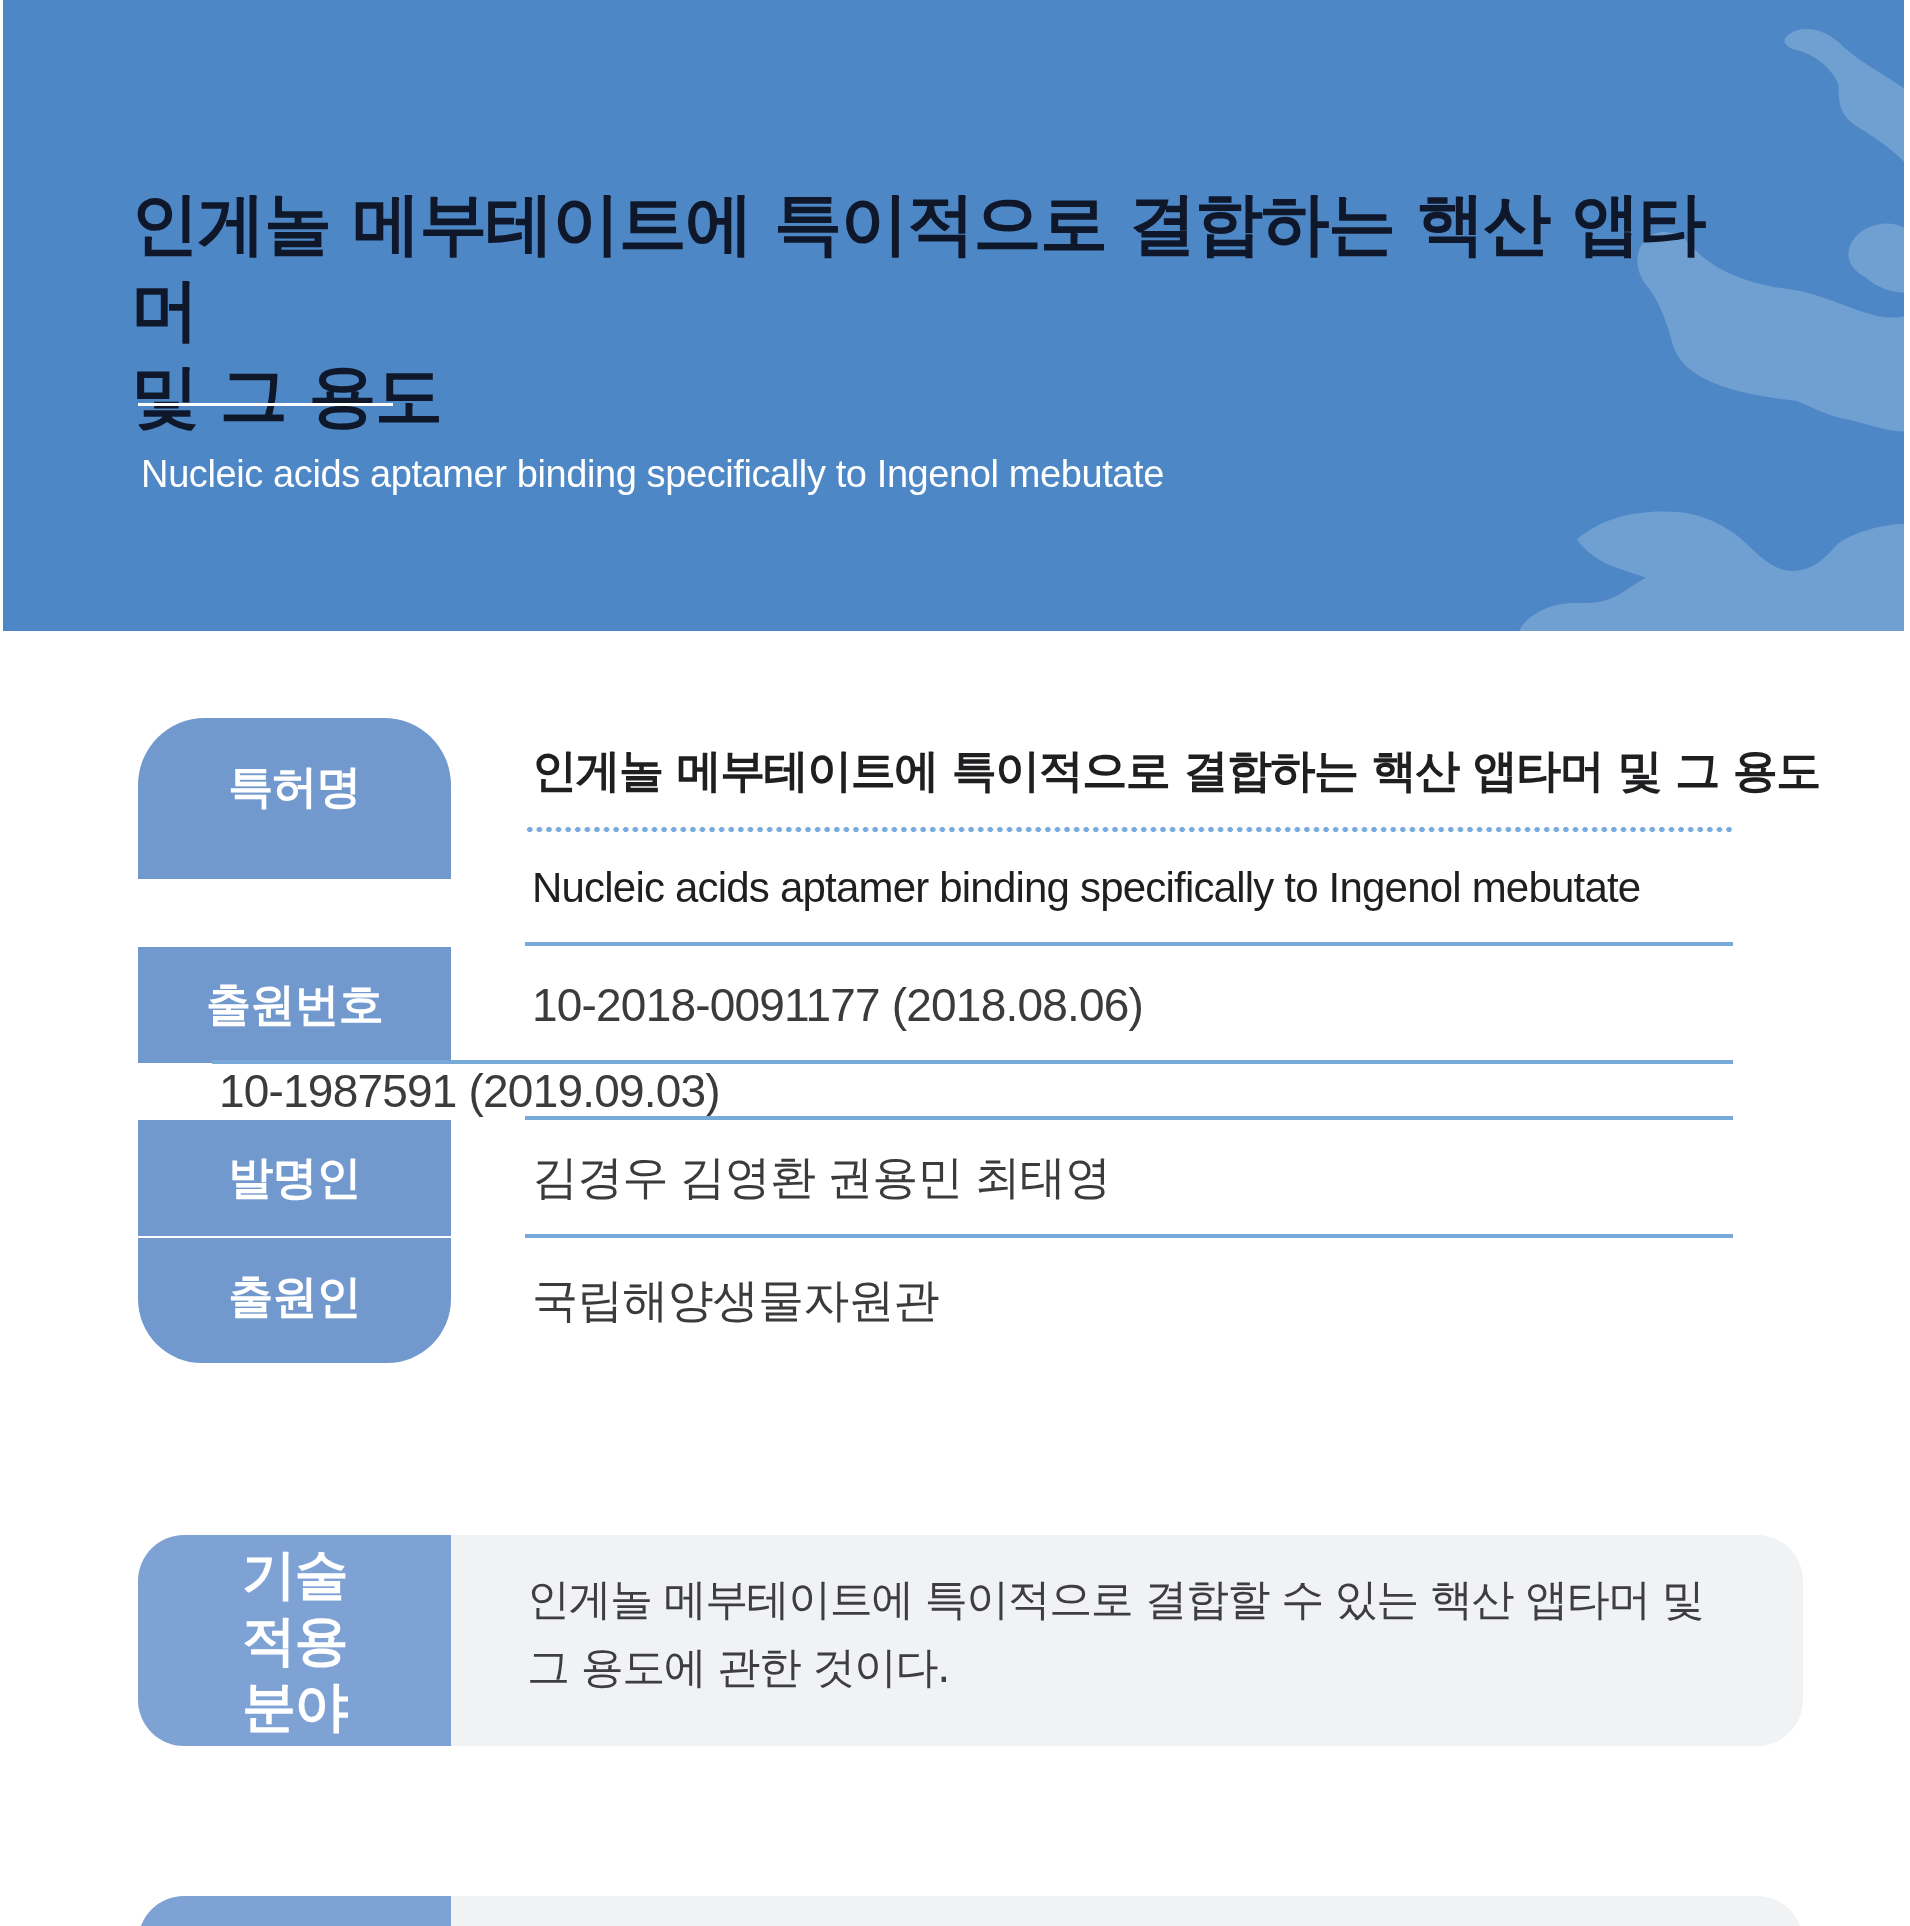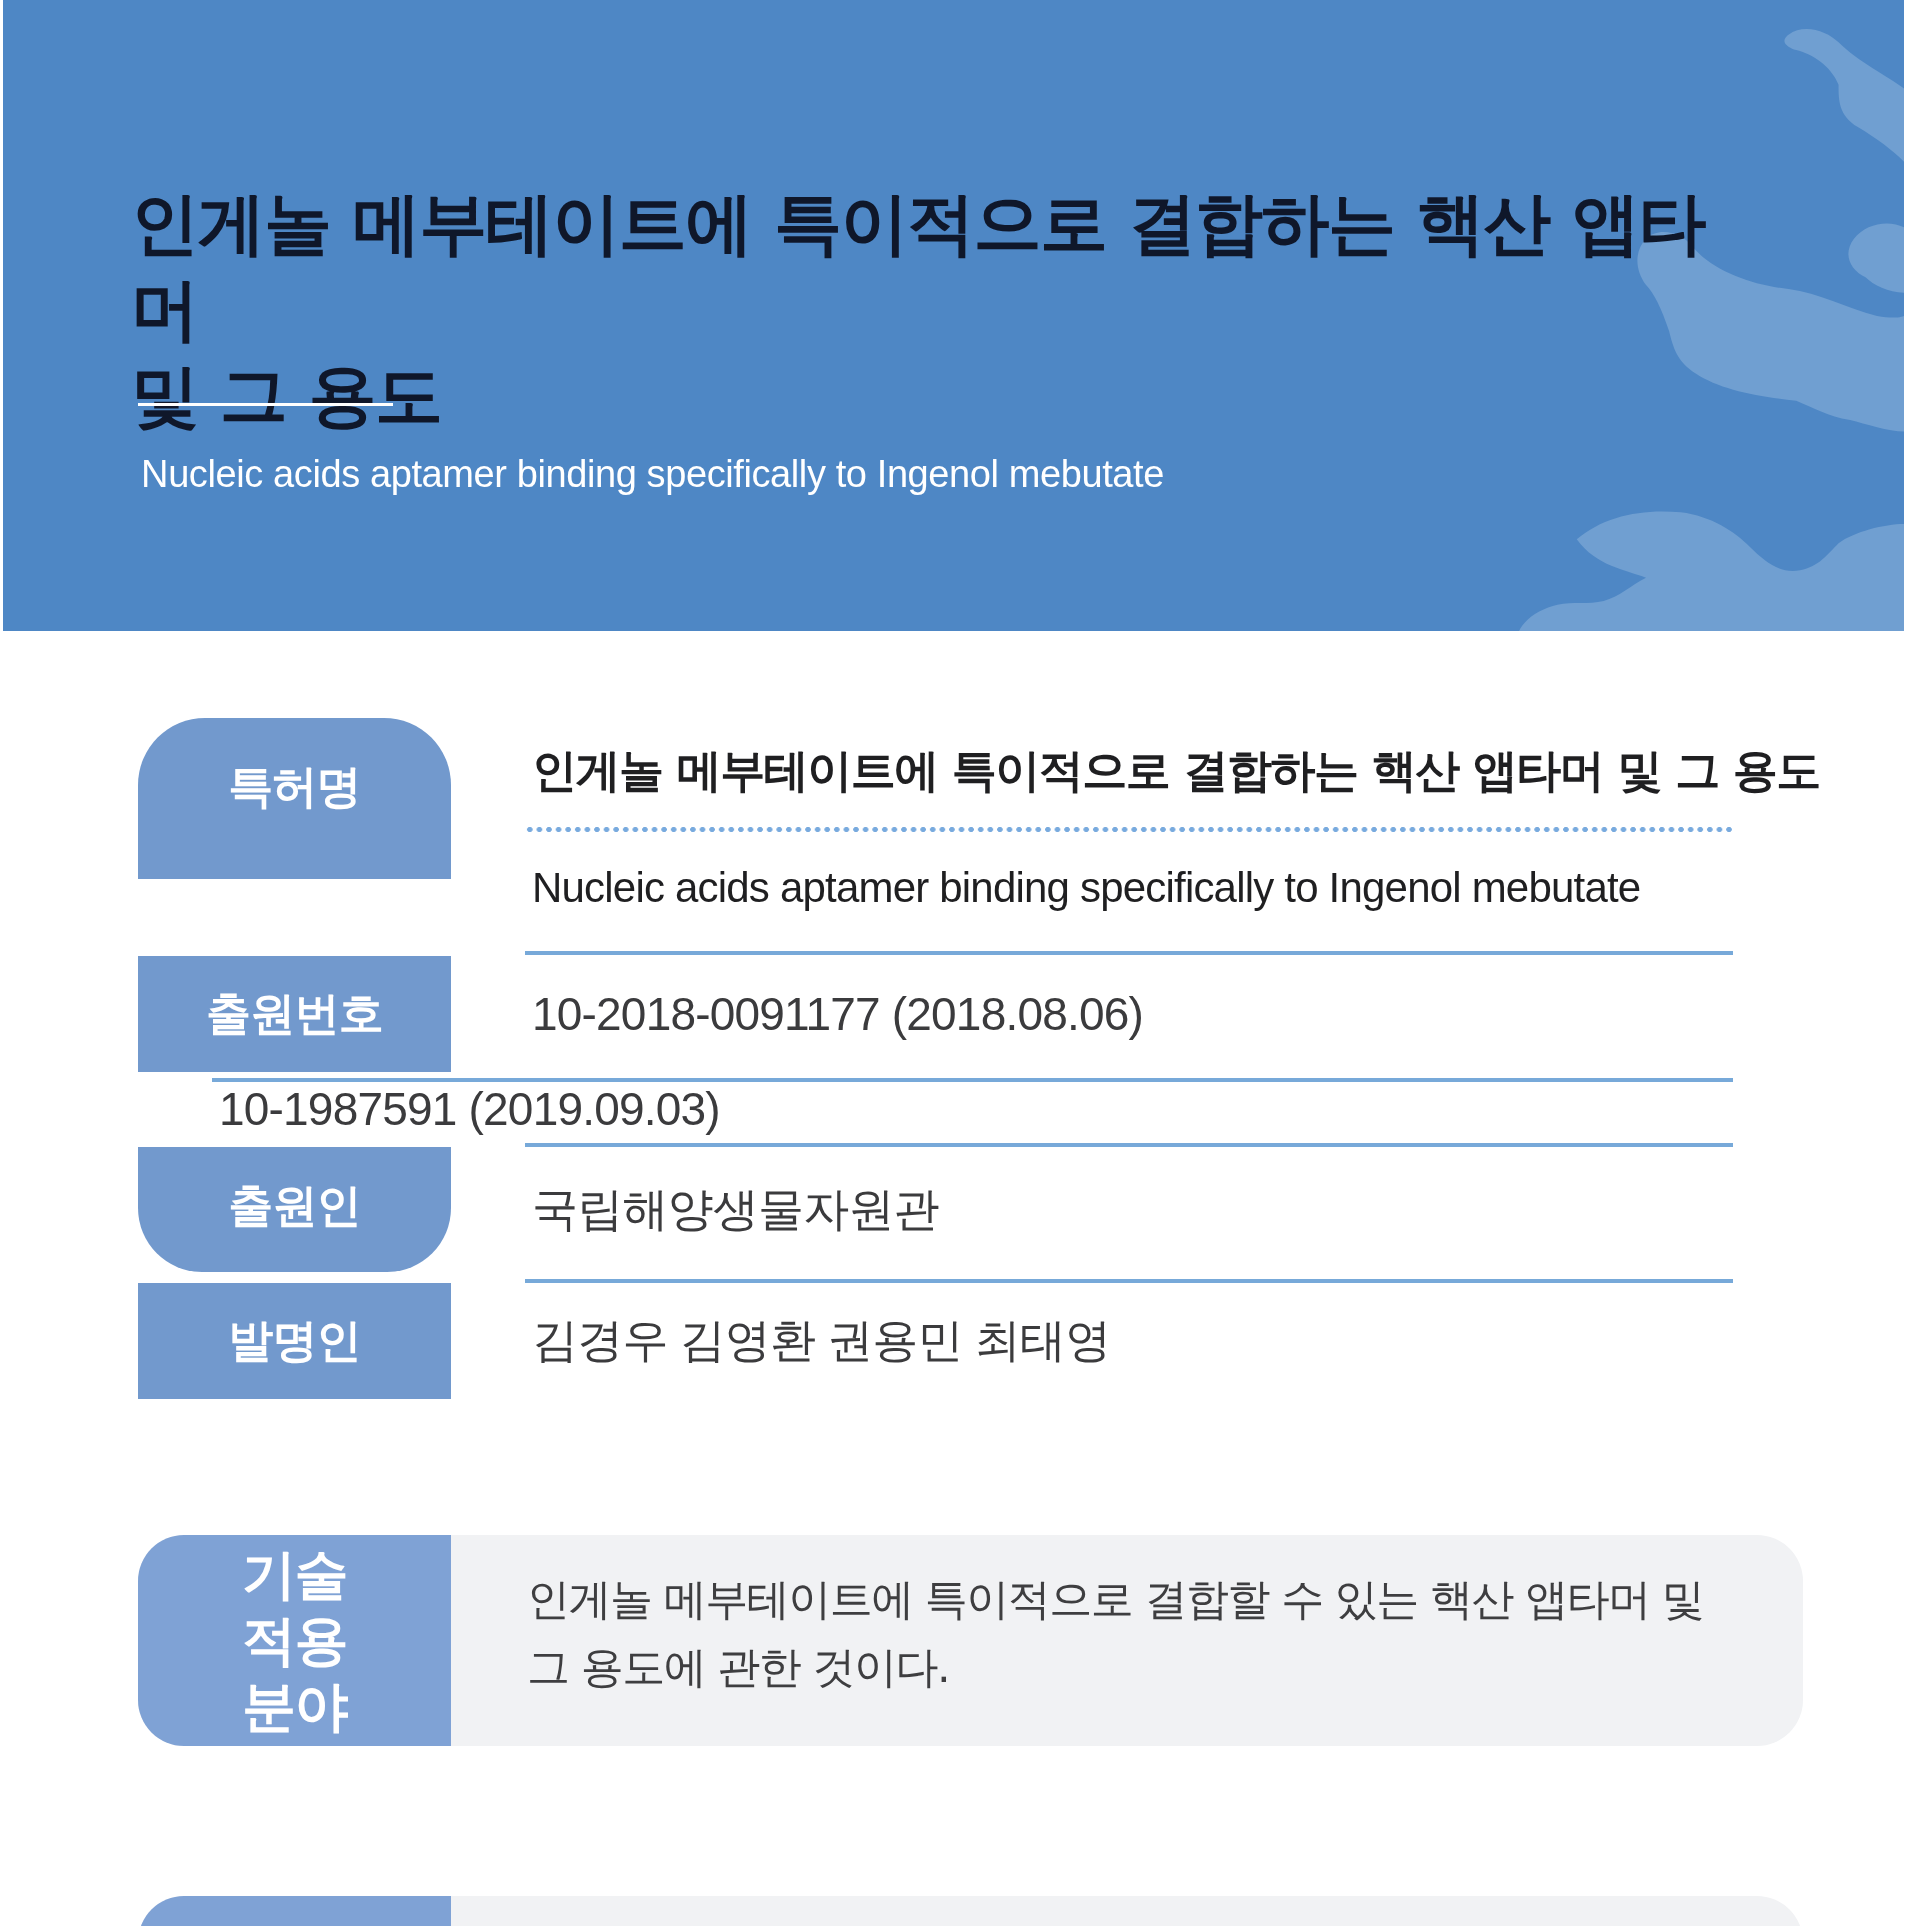--- a/index.html
+++ b/index.html
@@ -36,21 +36,21 @@
     width: 313px; flex: 0 0 313px; background: #7299cd; color: #ffffff;
     font-weight: bold; font-size: 45px; letter-spacing: -0.8px;
     display: flex; align-items: center; justify-content: center;
   }
   .info .value {
     margin-left: 74px; flex: 1; position: relative;
     display: flex; align-items: center;
     font-family: "Liberation Sans", "DejaVu Sans", sans-serif;
     font-size: 46px; color: #3b3b3d; letter-spacing: -0.8px;
   }
-  .info .row + .row { margin-top: 11px; }
+  .info .row + .row { margin-top: 2px; }
   .info .row + .row .value { border-top: 4.6px solid #77a9d9; margin-top: -4.6px; }
   .info .row.first .label { height: 161px; border-radius: 67px 67px 0 0; padding-bottom: 23px; box-sizing: border-box; }
   .info .row.mid .label { height: 116px; }
   .info .row.last .label { height: 125px; border-radius: 0 0 64px 64px; padding-bottom: 7.7px; box-sizing: border-box; }
   .info .row.first .value { display: block; height: 227px; text-decoration: underline; }
   .info .name-ko {
     position: absolute; left: 7px; top: 23px; font-family: "DejaVu Sans", sans-serif;
     font-weight: bold; font-size: 45px; color: #1f1f21; letter-spacing: -1.5px; white-space: nowrap;
   }
   .info .dots {
@@ -114,30 +114,30 @@
     <div class="label">출원번호</div>
     <div class="value">
         <span class="value-text">10-2018-0091177 (2018.08.06)</span>
       </div>
   </div>
   <div class="row mid">
     <div class="value">
         <span class="value-text">10-1987591 (2019.09.03)</span>
       </div>
   </div>
+  <div class="row mid">
+    <div class="label">발명인</div>
+    <div class="value">
+        <span class="value-text">김경우 김영환 권용민 최태영</span>
+      </div>
+  </div>
   <div class="row last">
     <div class="label">출원인</div>
     <div class="value">
         <span class="value-text">국립해양생물자원관</span>
-      </div>
-  </div>
-  <div class="row mid">
-    <div class="label">발명인</div>
-    <div class="value">
-        <span class="value-text">김경우 김영환 권용민 최태영</span>
       </div>
   </div>
 </div>
 
 <div class="box field">
   <div class="label">
     <div>
       <span>기술</span><br>
       <span>적용</span><br>
       <span>분야</span>

